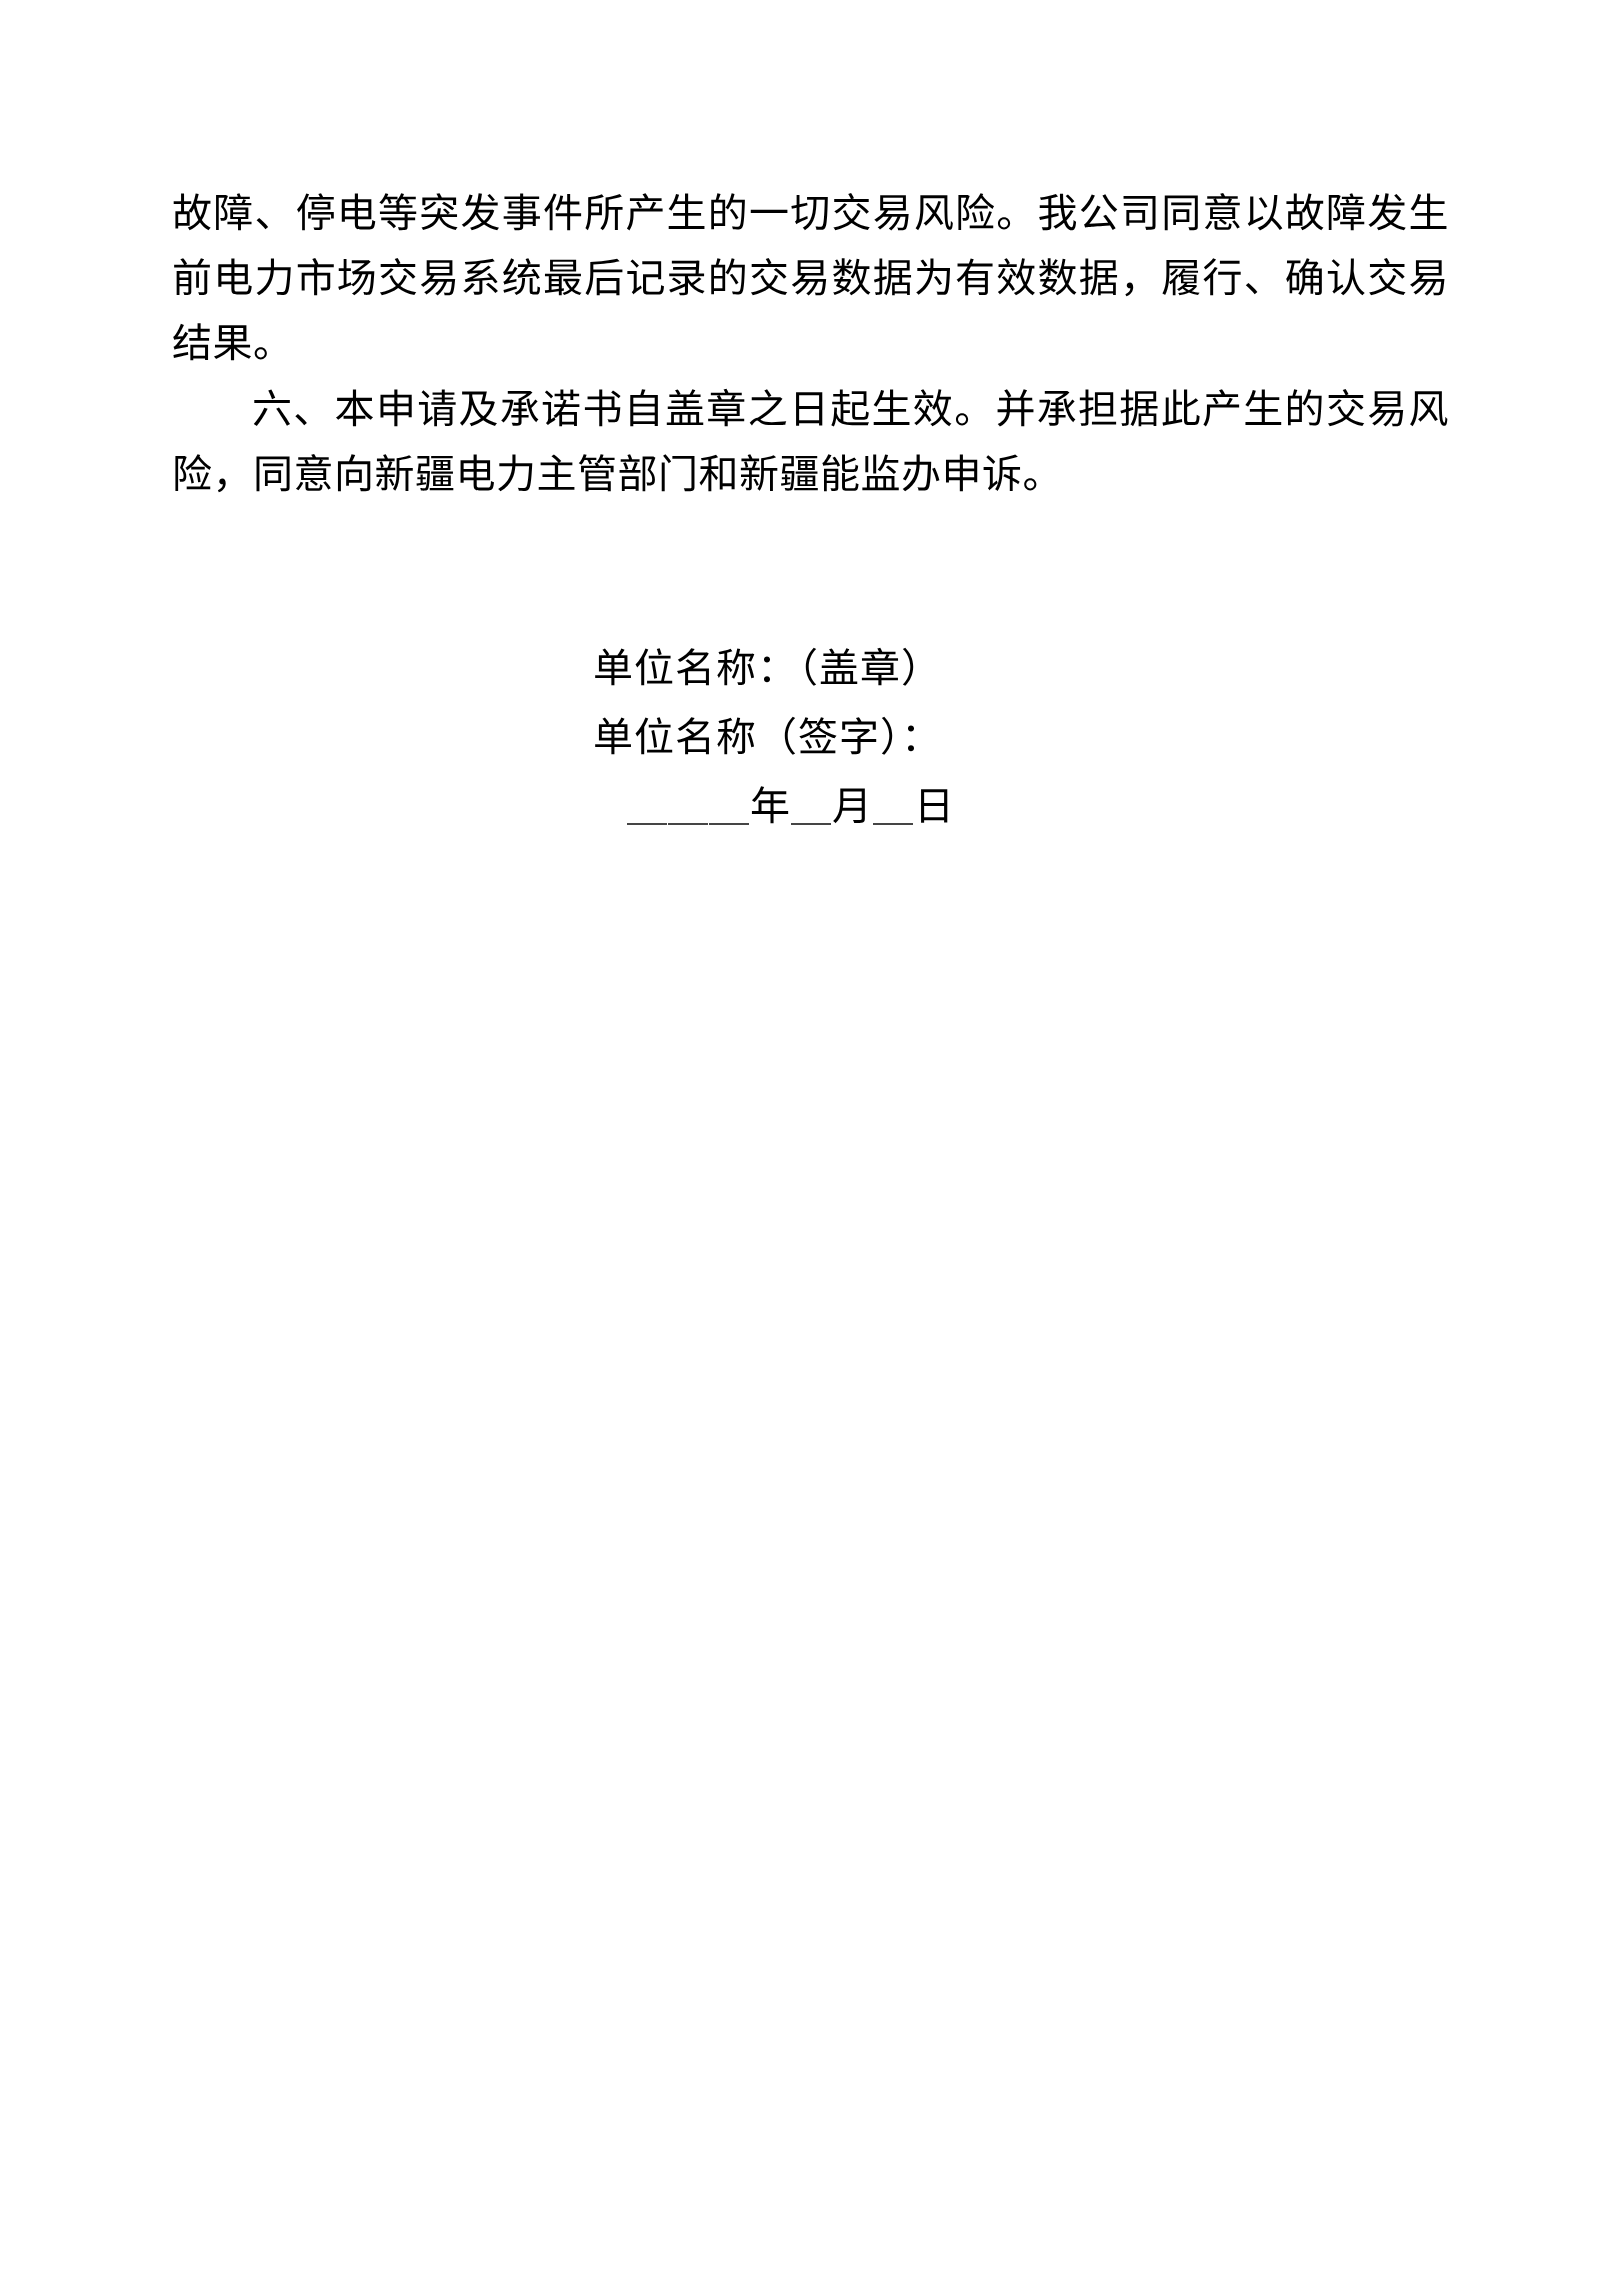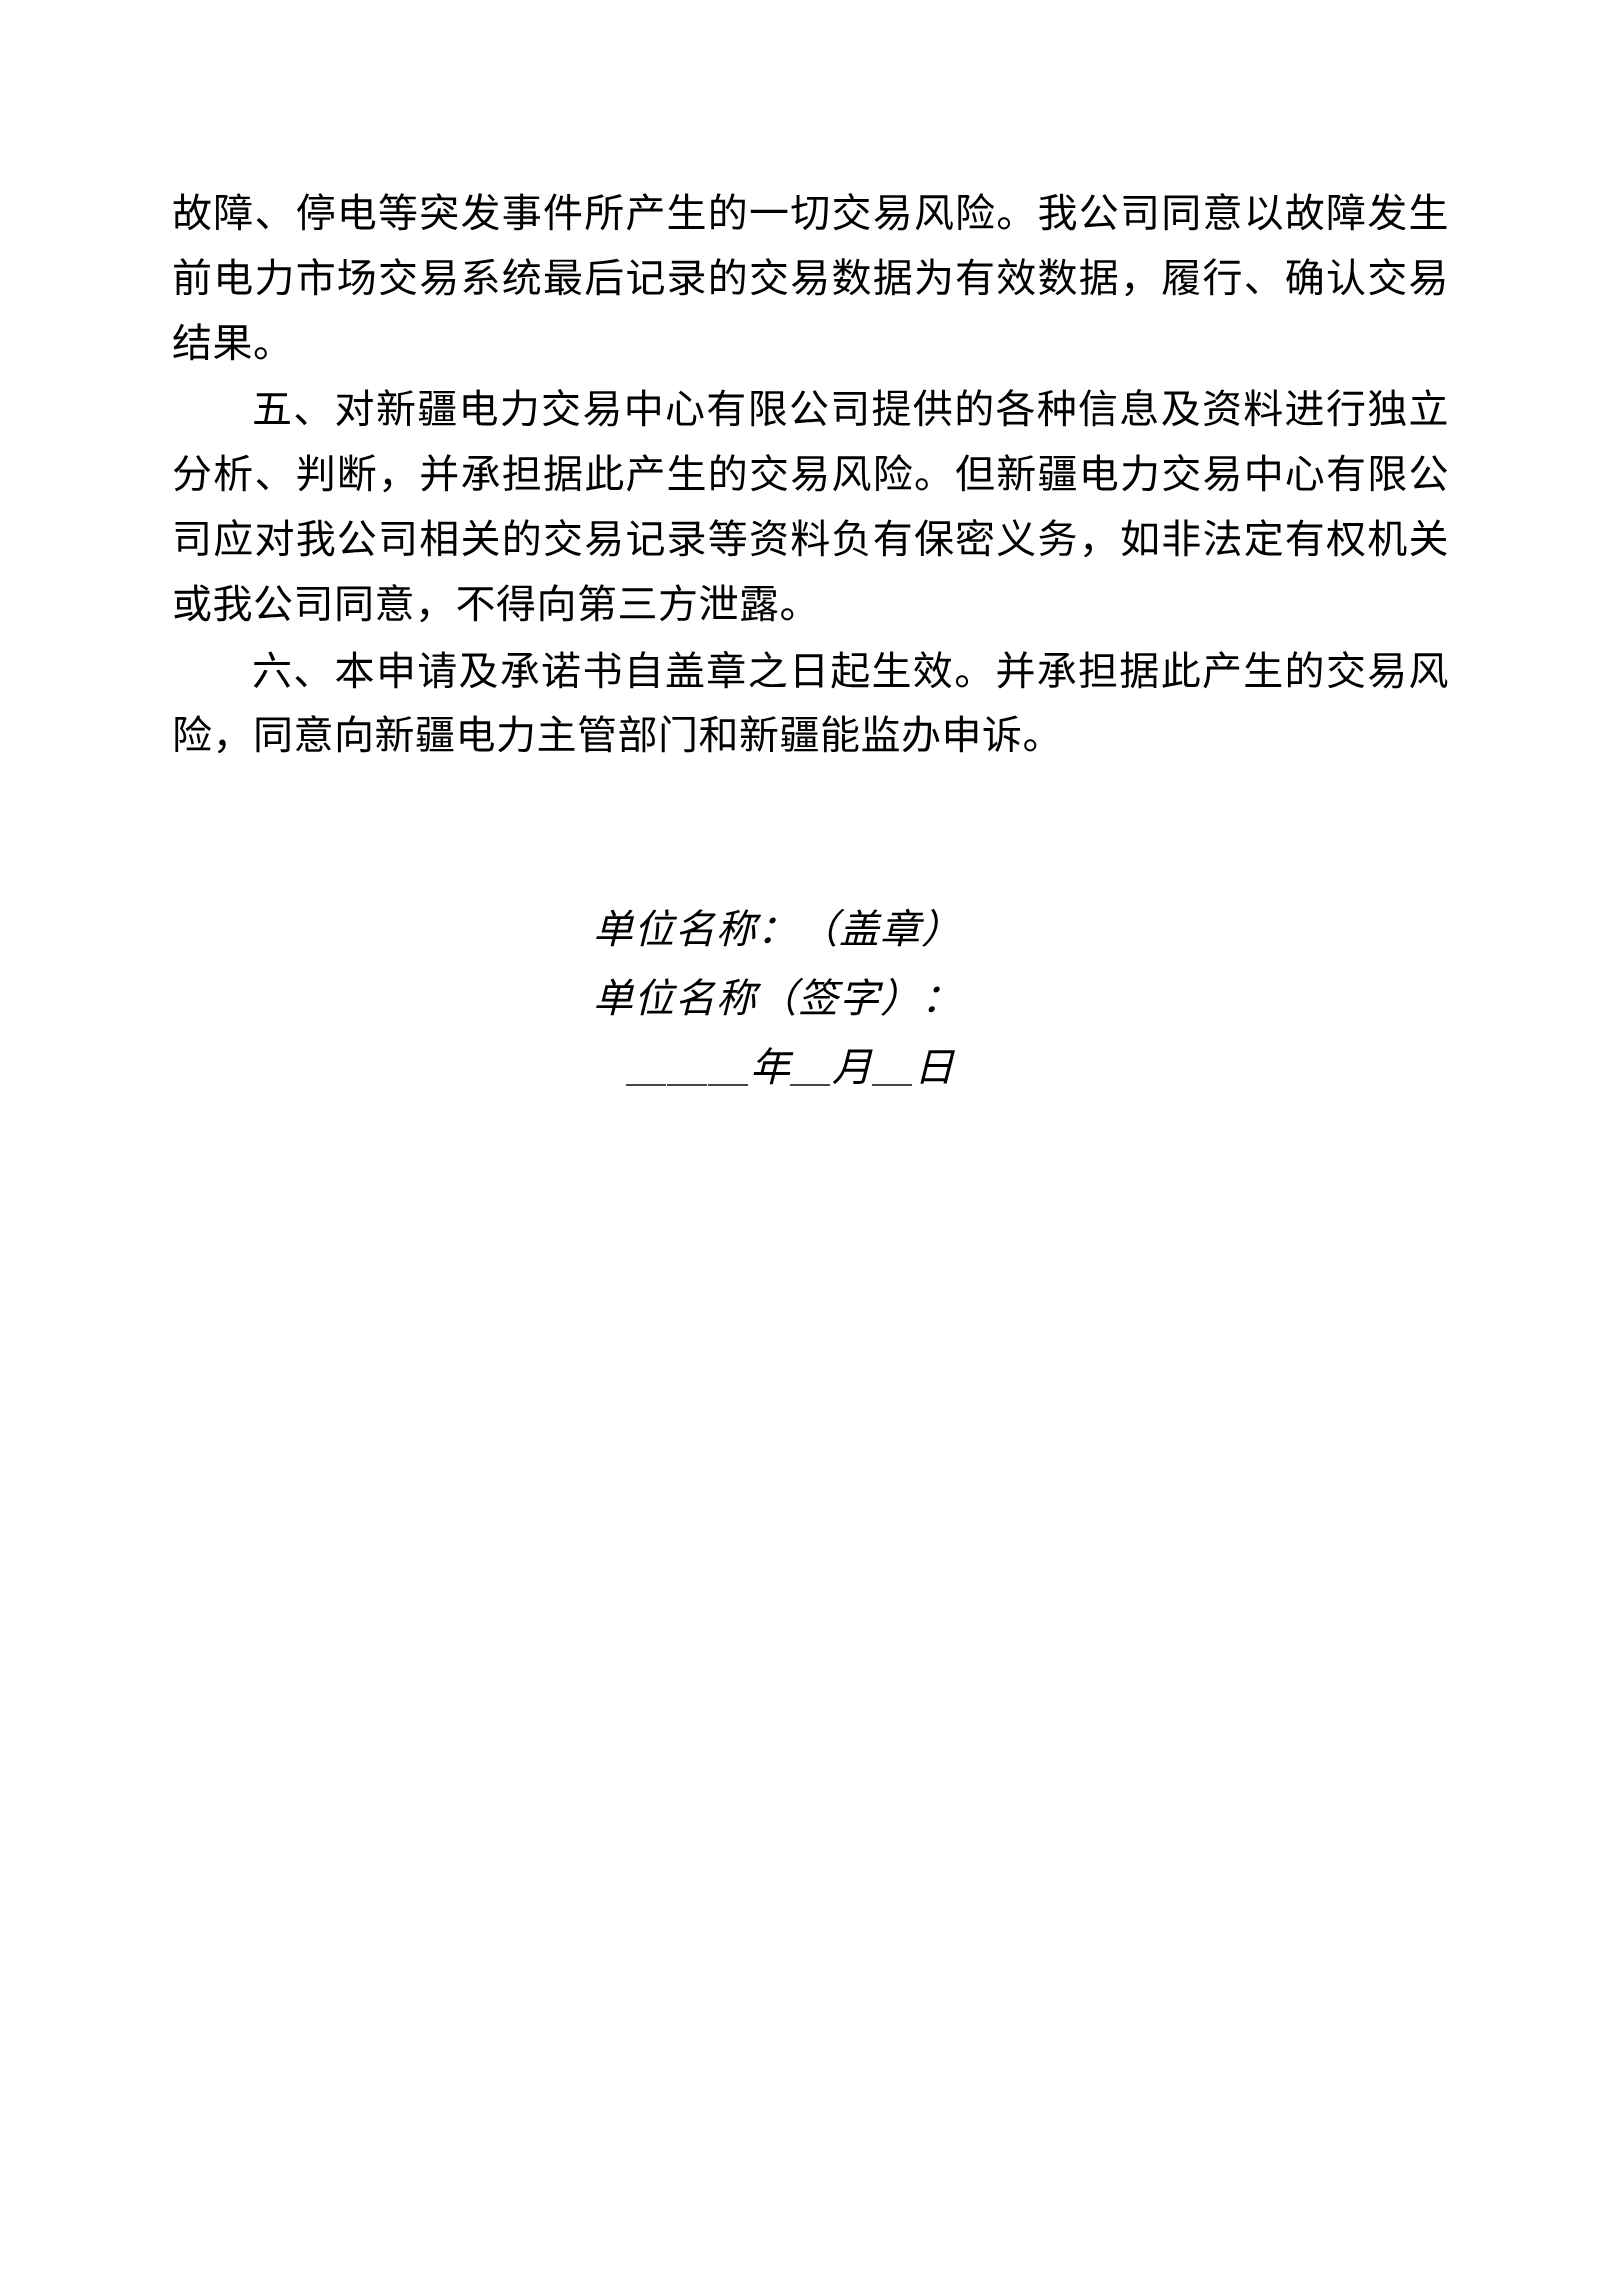--- a/index.html
+++ b/index.html
@@ -41,39 +41,37 @@
   }
   .spacer-block {
     height: 125px;
   }
   .signature-block {
     margin-top: 0;
     padding-left: 421px;
     font-size: 40px;
     line-height: 1.72;
     letter-spacing: 1px;
-    font-style: italic;
   }
   .sig-line {
     margin: 0;
     white-space: pre;
   }
   .sig-line.date {
     padding-left: 34px;
   }
 </style>
 </head>
 <body>
 
 <div class="page">
   <div class="doc-body">
 
     <p class="para">故障、停电等突发事件所产生的一切交易风险。我公司同意以故障发生前电力市场交易系统最后记录的交易数据为有效数据，履行、确认交易结果。</p>
 
-    <p class="para indent">五、对新疆电力交易中心有限公司提供的各种信息及资料进行独立分析、判断，并承担据此产生的交易风险。但新疆电力交易中心有限公司应对我公司相关的交易记录等资料负有保密义务，如非法定有权机关或我公司同意，不得向第三方泄露。</p>
 
     <p class="para indent">六、本申请及承诺书自盖章之日起生效。并承担据此产生的交易风险，同意向新疆电力主管部门和新疆能监办申诉。</p>
 
     <div class="spacer-block"></div>
 
     <div class="signature-block">
       <p class="sig-line">单位名称：（盖章）</p>
       <p class="sig-line">单位名称（签字）：</p>
       <p class="sig-line date">＿＿＿年＿月＿日</p>
     </div>

